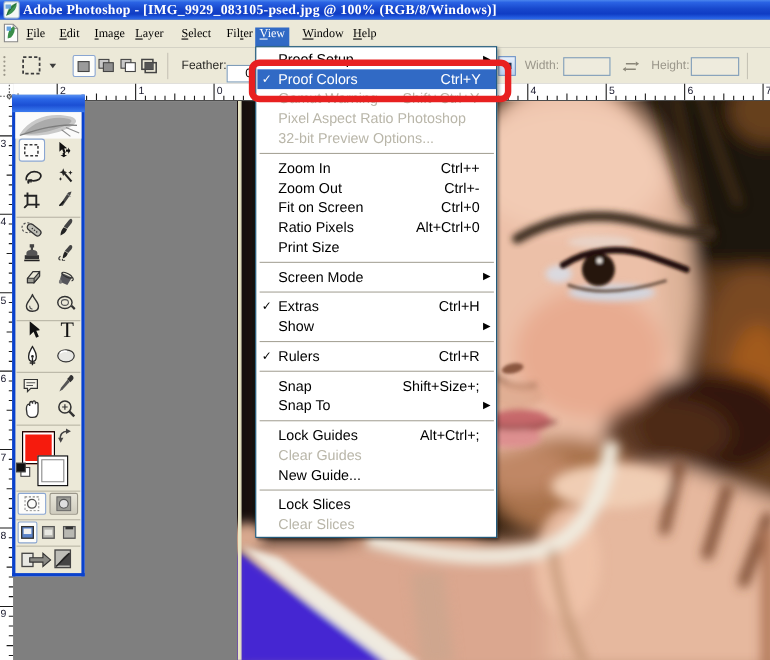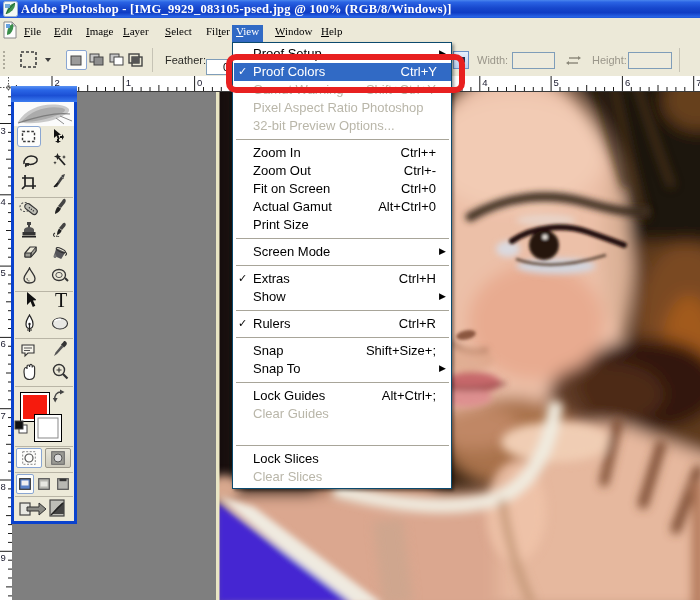--- a/index.html
+++ b/index.html
@@ -595,21 +595,21 @@
     </div>
   <div class="drow" style="top:119px">
       <span class="lab">Zoom Out</span>
       <span class="sc">Ctrl+-</span>
     </div>
   <div class="drow" style="top:137px">
       <span class="lab">Fit on Screen</span>
       <span class="sc">Ctrl+0</span>
     </div>
   <div class="drow" style="top:155px">
-      <span class="lab">Actual Gamut</span>
+      <span class="lab">Ratio Pixels</span>
       <span class="sc">Alt+Ctrl+0</span>
     </div>
   <div class="drow" style="top:173px">
       <span class="lab">Print Size</span>
     </div>
   <div class="dsep" style="top:195px"></div>
   <div class="drow" style="top:200px">
       <span class="lab">Screen Mode</span>
       <span class="arr">▶</span>
     </div>
@@ -639,20 +639,23 @@
       <span class="arr">▶</span>
     </div>
   <div class="dsep" style="top:339px"></div>
   <div class="drow dis" style="top:362px">
       <span class="lab">Clear Guides</span>
     </div>
   <div class="drow" style="top:344px">
       <span class="lab">Lock Guides</span>
       <span class="sc">Alt+Ctrl+;</span>
     </div>
+  <div class="drow" style="top:380px">
+      <span class="lab">New Guide...</span>
+    </div>
   <div class="dsep" style="top:402px"></div>
   <div class="drow" style="top:407px">
       <span class="lab">Lock Slices</span>
     </div>
   <div class="drow dis" style="top:425px">
       <span class="lab">Clear Slices</span>
     </div>
 </div>
 
 <div class="abs" id="redbox"></div>

